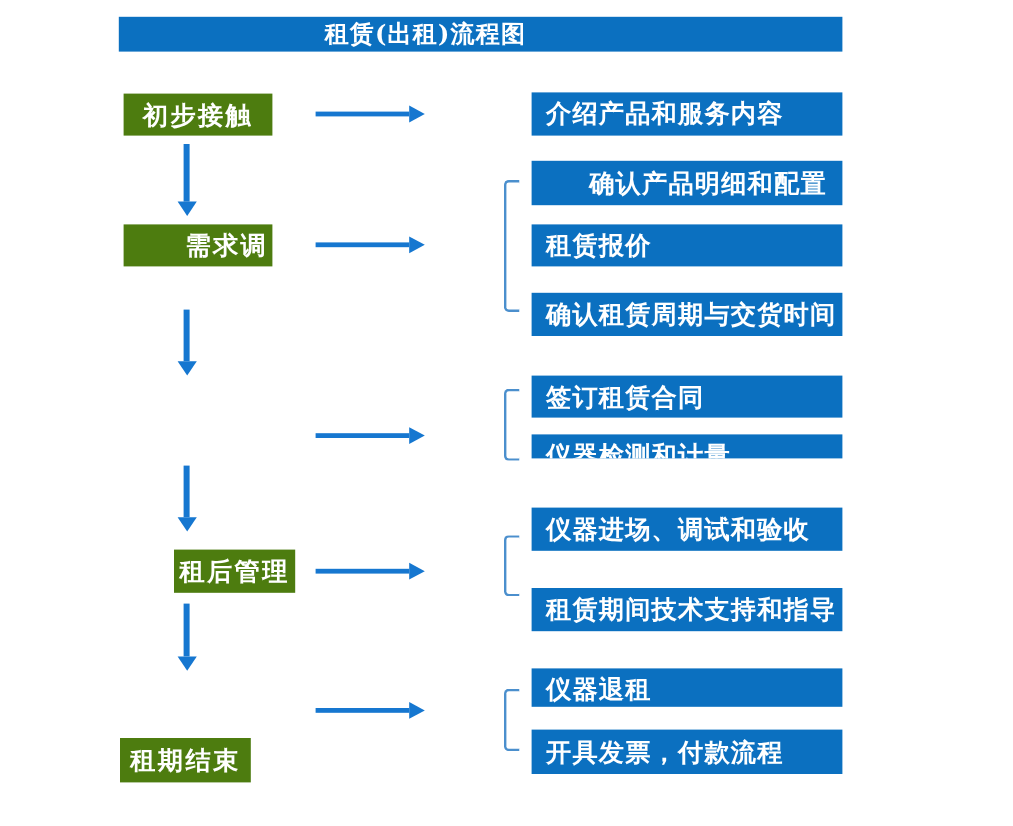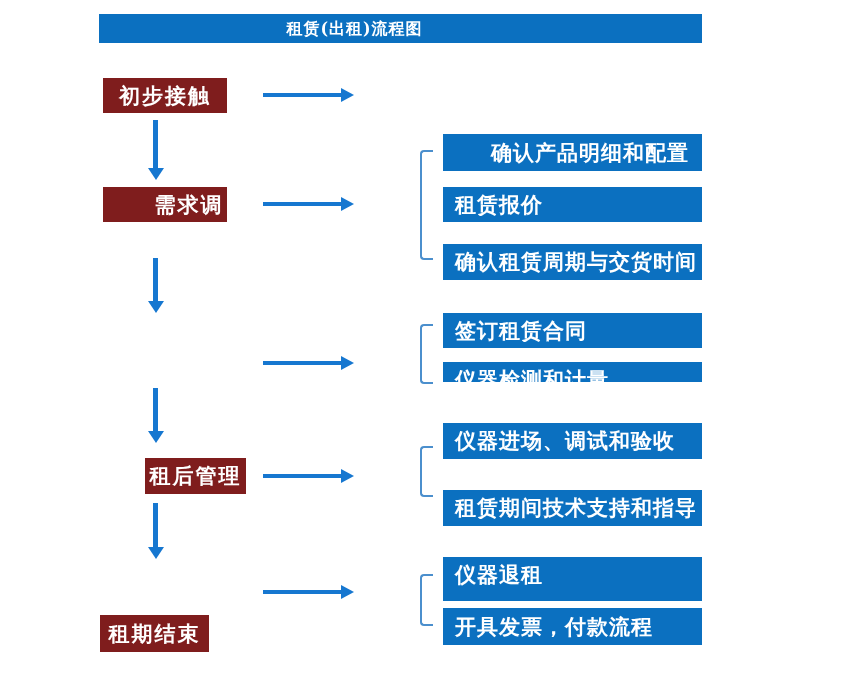--- a/index.html
+++ b/index.html
@@ -2,26 +2,26 @@
 <html><head>
 <meta charset="utf-8">
 <style>
   html,body{margin:0;padding:0;background:#ffffff;}
   .canvas{
     position:relative;width:844px;height:688px;background:#ffffff;overflow:hidden;
     font-family:"DejaVu Serif","Liberation Serif",serif;
   }
   .titlebar{
     position:absolute;left:99px;top:14px;width:603px;height:29px;
-    background:#0b70c0;color:#ffffff;font-weight:bold;font-size:16px;
+    background:#0b70c0;color:#ffffff;font-weight:bold;font-size:20px;
     line-height:29px;text-align:center;padding-right:92px;box-sizing:border-box;
     letter-spacing:1px;
   }
   .stage{
-    position:absolute;background:#7f1d1d;color:#ffffff;font-weight:bold;
+    position:absolute;background:#4d7c0f;color:#ffffff;font-weight:bold;
     font-size:21px;text-align:center;letter-spacing:2px;box-sizing:border-box;
   }
   .detail{
     position:absolute;left:443px;width:259px;background:#0b70c0;color:#ffffff;
     font-weight:bold;font-size:21px;text-align:left;padding-left:12px;
     box-sizing:border-box;letter-spacing:1px;white-space:nowrap;overflow:hidden;
   }
   .harrow{position:absolute;width:78px;height:4px;background:#1677d0;}
   .harrow::after{
     content:"";position:absolute;left:78px;top:-5px;width:0;height:0;
@@ -59,27 +59,28 @@
   <div class="harrow" style="left:263px;top:202px;"></div>
   <div class="harrow" style="left:263px;top:361px;"></div>
   <div class="harrow" style="left:263px;top:474px;"></div>
   <div class="harrow" style="left:263px;top:590px;"></div>
 
   <div class="bracket" style="top:150px;height:110px;"></div>
   <div class="bracket" style="top:324px;height:60px;"></div>
   <div class="bracket" style="top:446px;height:51px;"></div>
   <div class="bracket" style="top:574px;height:52px;"></div>
 
+  <div class="detail" style="top:77px;height:36px;line-height:36px;">介绍产品和服务内容</div>
 
   <div class="detail" style="top:134px;height:37px;line-height:37px;padding-left:48px;">确认产品明细和配置</div>
   <div class="detail" style="top:187px;height:35px;line-height:35px;">租赁报价</div>
   <div class="detail" style="top:244px;height:36px;line-height:36px;">确认租赁周期与交货时间</div>
 
   <div class="detail" style="top:313px;height:35px;line-height:35px;">签订租赁合同</div>
   <div class="detail" style="top:362px;height:20px;line-height:36px;">仪器检测和计量</div>
 
   <div class="detail" style="top:490px;height:36px;line-height:36px;">租赁期间技术支持和指导</div>
   <div class="detail" style="top:423px;height:36px;line-height:36px;">仪器进场、调试和验收</div>
 
-  <div class="detail" style="top:557px;height:44px;line-height:36px;">仪器退租</div>
+  <div class="detail" style="top:557px;height:32px;line-height:36px;">仪器退租</div>
   <div class="detail" style="top:608px;height:37px;line-height:37px;">开具发票，付款流程</div>
 
 </div>
 
 </body></html>

